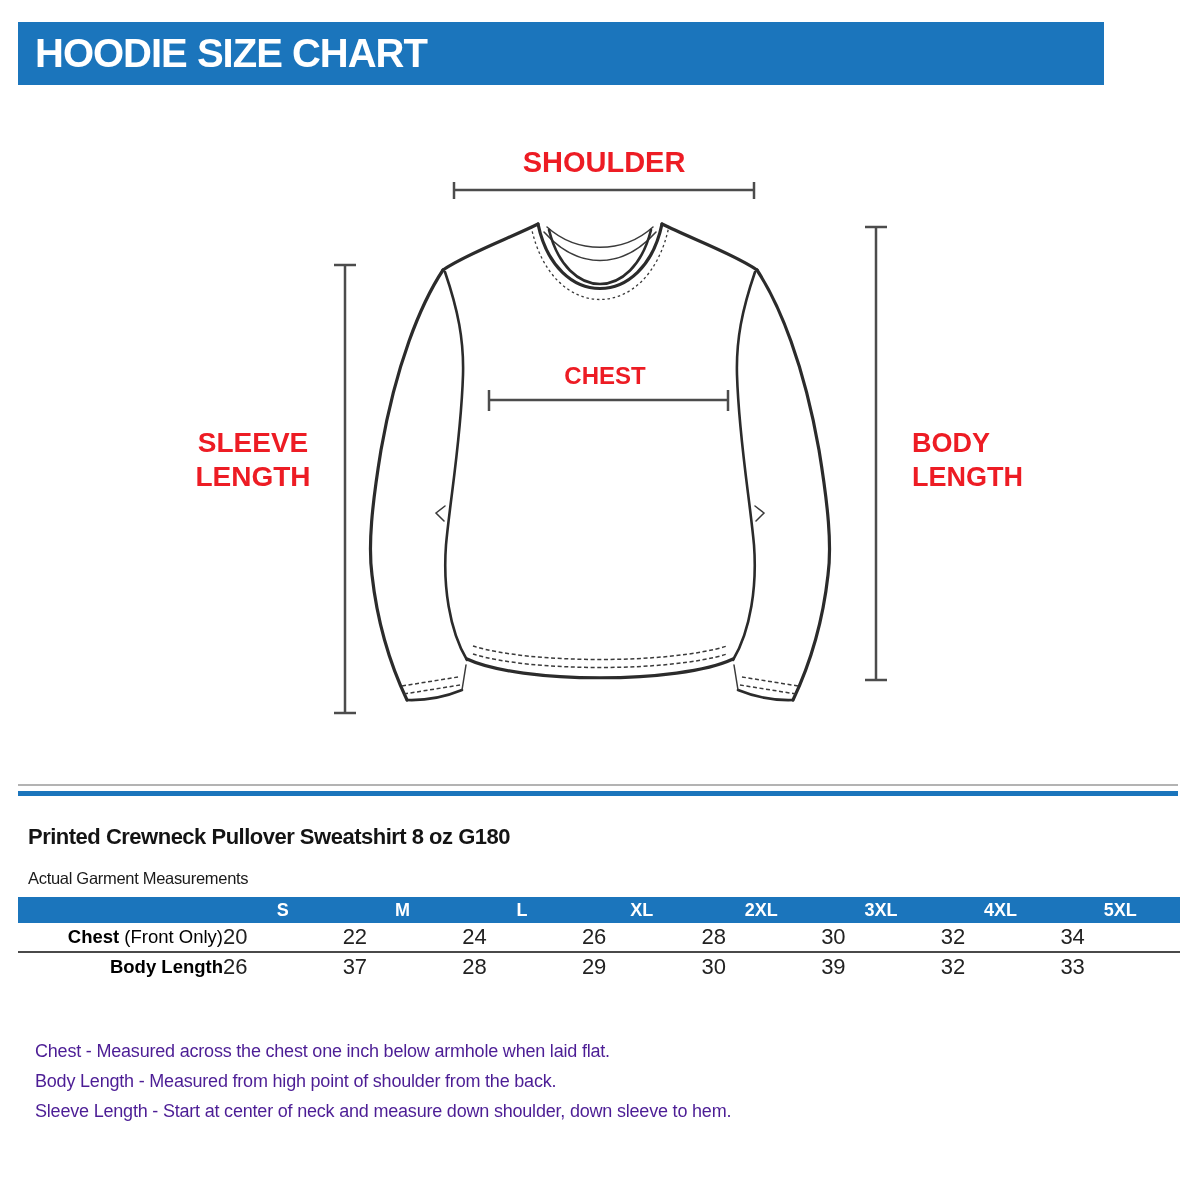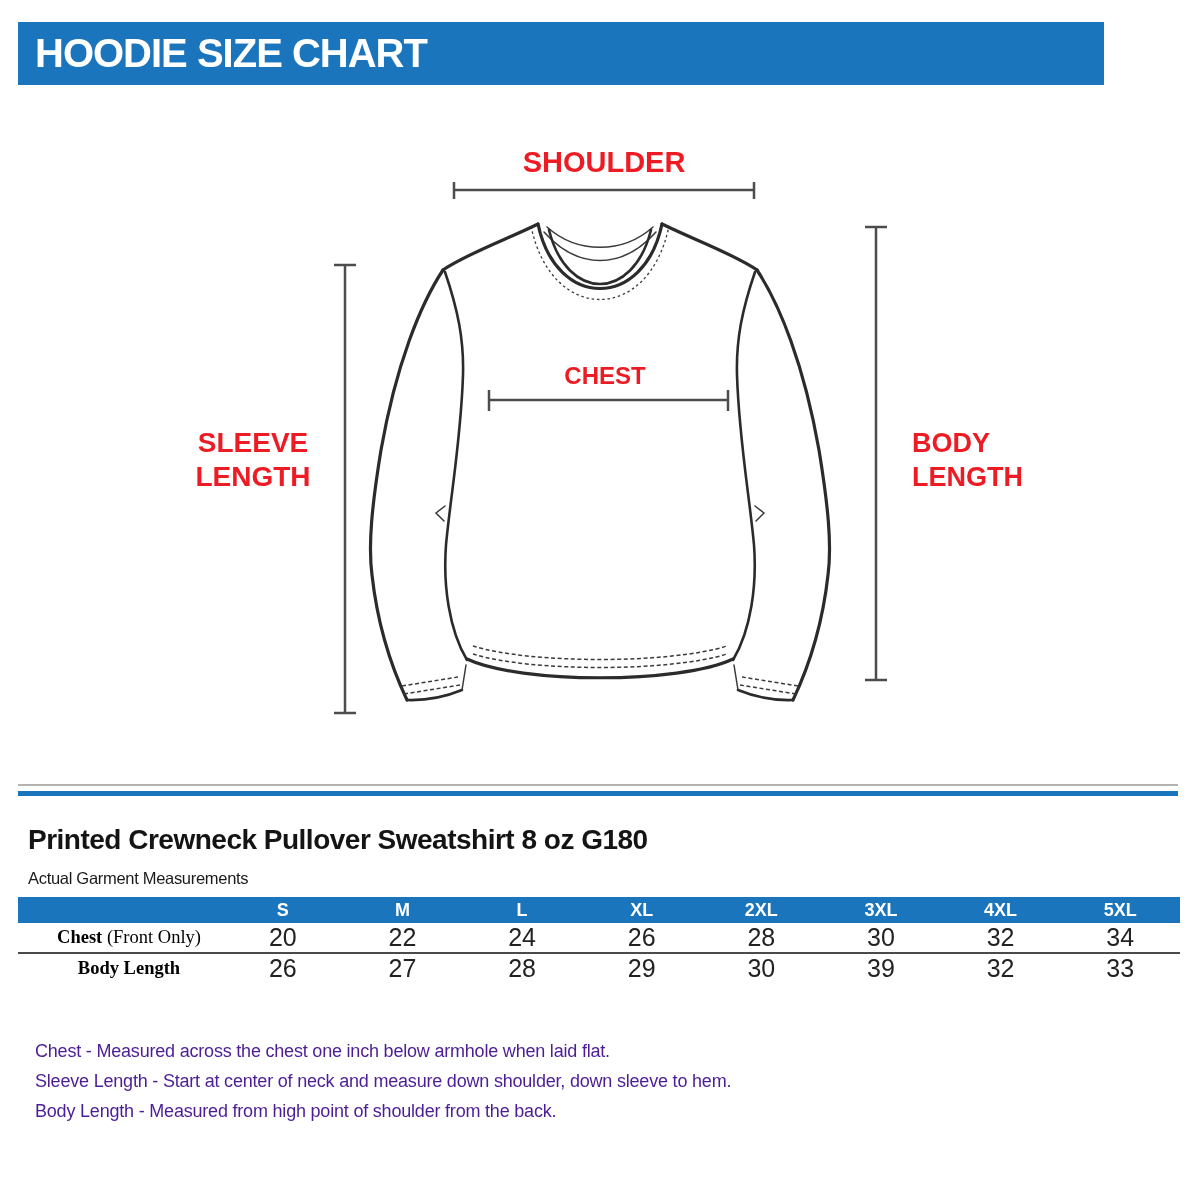--- a/index.html
+++ b/index.html
@@ -8,28 +8,28 @@
 
   .banner{position:absolute;left:18px;top:22px;width:1086px;height:63px;background:#1b75bc;
           color:#ffffff;font-weight:700;font-size:40px;line-height:62px;padding-left:17px;
           box-sizing:border-box;letter-spacing:-1px;}
 
   svg.diagram{position:absolute;left:0;top:0;}
 
   .hairline{position:absolute;left:18px;top:784px;width:1160px;height:2px;background:#b3b3b3;}
   .divider{position:absolute;left:18px;top:791px;width:1160px;height:5px;background:#1b75bc;}
 
-  .prod-title{position:absolute;left:28px;top:824px;font-size:28px;font-weight:700;color:#141414;letter-spacing:-0.5px;}
+  .prod-title{position:absolute;left:28px;top:824px;font-size:22px;font-weight:700;color:#141414;letter-spacing:-0.5px;}
   .subtitle{position:absolute;left:28px;top:869px;font-size:16.5px;color:#1a1a1a;letter-spacing:-0.3px;}
 
   table.sizes{position:absolute;left:18px;top:897px;width:1162px;border-collapse:collapse;table-layout:fixed;}
   table.sizes thead td{background:#1b75bc;color:#ffffff;font-weight:700;font-size:18px;text-align:center;
                        height:26px;padding:0;}
-  table.sizes tbody td{font-size:25px;color:#222222;text-align:center;height:28px;padding:0;vertical-align:middle;}
-  table.sizes tbody td.row-label{text-align:center;padding-left:17px;font-weight:700;font-size:18.5px;color:#000;font-family:Liberation Serif, serif;}
+  table.sizes tbody td{font-size:22px;color:#222222;height:28px;padding:0;vertical-align:middle;}
+  table.sizes tbody td.row-label{text-align:right;padding-left:17px;font-weight:700;font-size:18.5px;color:#000;}
   table.sizes tbody td.row-label .reg{font-weight:400;}
   table.sizes tbody tr.sep td{border-top:2px solid #4a4a4a;margin-top:8px;}
 
   .notes{position:absolute;left:35px;top:1036px;font-size:18px;color:#4c1d95;line-height:30px;letter-spacing:-0.2px;}
   .notes div{white-space:nowrap;}
 
   .outline{fill:none;stroke:#2b2b2b;stroke-width:3.2;stroke-linecap:round;stroke-linejoin:round;}
   .outline-md{fill:none;stroke:#2b2b2b;stroke-width:2.6;stroke-linecap:round;stroke-linejoin:round;}
   .thin{fill:none;stroke:#3a3a3a;stroke-width:1.5;stroke-linecap:round;}
   .stitch{fill:none;stroke:#3a3a3a;stroke-width:1.5;stroke-dasharray:4 2.6;stroke-linecap:butt;}
@@ -158,30 +158,30 @@
         <td>24</td>
         <td>26</td>
         <td>28</td>
         <td>30</td>
         <td>32</td>
         <td>34</td>
       </tr>
       <tr class="sep">
         <td class="row-label"><span>Body Length</span><span class="reg"></span></td>
         <td>26</td>
-        <td>27</td>
+        <td>37</td>
         <td>28</td>
         <td>29</td>
         <td>30</td>
         <td>39</td>
         <td>32</td>
         <td>33</td>
       </tr>
     </tbody>
   </table>
 
   <div class="notes">
     <div>Chest - Measured across the chest one inch below armhole when laid flat.</div>
+    <div>Body Length - Measured from high point of shoulder from the back.</div>
     <div>Sleeve Length - Start at center of neck and measure down shoulder, down sleeve to hem.</div>
-    <div>Body Length - Measured from high point of shoulder from the back.</div>
   </div>
 
 </div>
 
 </body></html>

